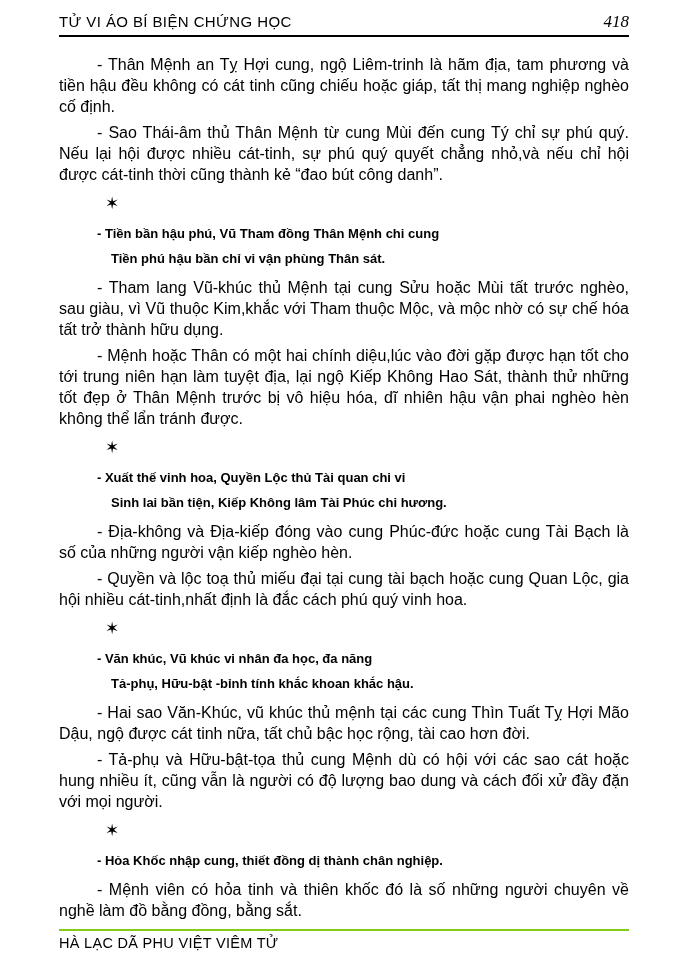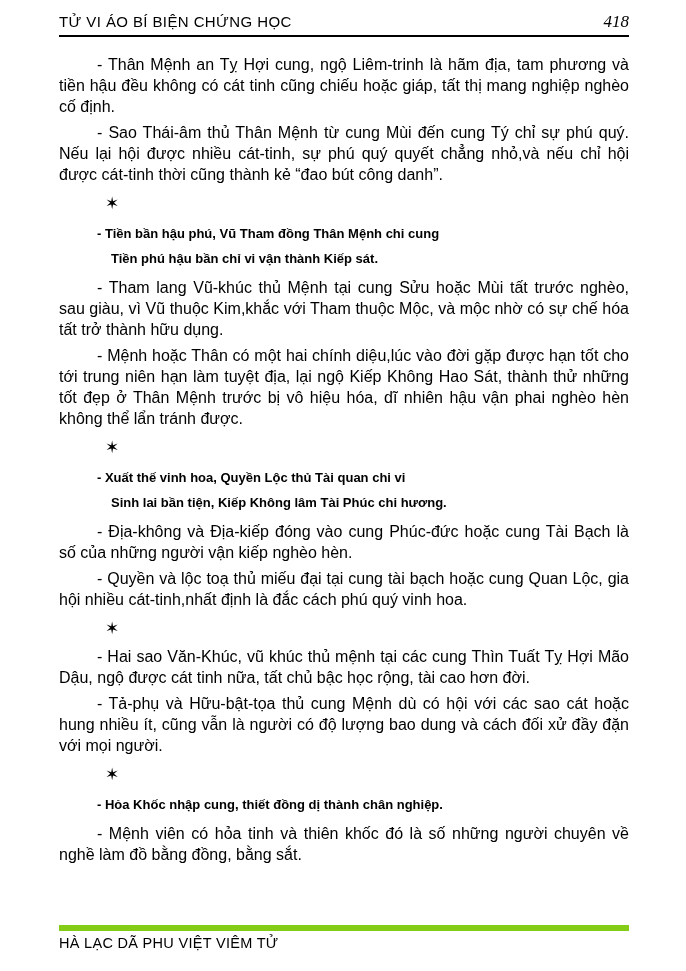--- a/index.html
+++ b/index.html
@@ -61,21 +61,21 @@
     padding-left: 38px;
   }
   .verse-line.cont {
     padding-left: 14px;
   }
   .page-footer {
     position: absolute;
     left: 59px;
     right: 57px;
     bottom: 20px;
-    border-top: 6px solid #84cc16;
+    border-top: 2px solid #84cc16;
     padding-top: 4px;
     font-size: 14.5px;
     letter-spacing: 0.3px;
     background: #ffffff;
   }
 </style>
 </head>
 <body>
 
 <div class="page">
@@ -84,32 +84,36 @@
     <span class="header-title">TỬ VI ÁO BÍ BIỆN CHỨNG HỌC</span>
     <span class="page-number">418</span>
   </div>
 
   <div class="content">
       <p class="para">- Thân Mệnh an Tỵ Hợi cung, ngộ Liêm-trinh là hãm địa, tam phương và tiền hậu đều không có cát tinh cũng chiếu hoặc giáp, tất thị mang nghiệp nghèo cố định.</p>
       <p class="para">- Sao Thái-âm thủ Thân Mệnh từ cung Mùi đến cung Tý chỉ sự phú quý. Nếu lại hội được nhiều cát-tinh, sự phú quý quyết chẳng nhỏ,và nếu chỉ hội được cát-tinh thời cũng thành kẻ “đao bút công danh”.</p>
       <div class="separator"><span class="star">✶</span></div>
       <div class="verse">
         <div class="verse-line">- Tiền bần hậu phú, Vũ Tham đồng Thân Mệnh chi cung</div>
-        <div class="verse-line cont">Tiền phú hậu bần chỉ vi vận thành Kiếp sát.</div>
+        <div class="verse-line cont">Tiền phú hậu bần chỉ vi vận phùng Thân sát.</div>
       </div>
       <p class="para">- Tham lang Vũ-khúc thủ Mệnh tại cung Sửu hoặc Mùi tất trước nghèo, sau giàu, vì Vũ thuộc Kim,khắc với Tham thuộc Mộc, và mộc nhờ có sự chế hóa tất trở thành hữu dụng.</p>
       <p class="para">- Mệnh hoặc Thân có một hai chính diệu,lúc vào đời gặp được hạn tốt cho tới trung niên hạn làm tuyệt địa, lại ngộ Kiếp Không Hao Sát, thành thử những tốt đẹp ở  Thân Mệnh trước bị vô hiệu hóa, dĩ nhiên hậu vận phai nghèo hèn không thể lẩn tránh được.</p>
       <div class="separator"><span class="star">✶</span></div>
       <div class="verse">
         <div class="verse-line">- Xuất thế vinh hoa, Quyền Lộc thủ Tài quan chi vi</div>
         <div class="verse-line cont">Sinh lai bần tiện, Kiếp Không lâm Tài Phúc chi hương.</div>
       </div>
       <p class="para">- Địa-không và Địa-kiếp đóng vào cung Phúc-đức hoặc cung Tài Bạch là số của những người vận kiếp nghèo hèn.</p>
       <p class="para">- Quyền và lộc toạ thủ miếu đại  tại cung tài bạch hoặc cung Quan Lộc, gia hội nhiều cát-tinh,nhất định là đắc cách phú quý vinh hoa.</p>
       <div class="separator"><span class="star">✶</span></div>
+      <div class="verse">
+        <div class="verse-line">- Văn khúc, Vũ khúc vi nhân đa học, đa năng</div>
+        <div class="verse-line cont">Tả-phụ, Hữu-bật -bỉnh tính khắc khoan khắc hậu.</div>
+      </div>
       <p class="para">- Hai sao Văn-Khúc, vũ khúc thủ mệnh tại các cung Thìn Tuất Tỵ Hợi Mão Dậu,  ngộ được cát tinh nữa, tất chủ bậc học rộng, tài cao hơn đời.</p>
       <p class="para">- Tả-phụ và Hữu-bật-tọa thủ cung Mệnh dù có hội với các sao cát hoặc hung nhiều ít, cũng vẫn là người có độ lượng bao dung và cách đối xử đầy đặn với mọi người.</p>
       <div class="separator"><span class="star">✶</span></div>
       <div class="verse">
         <div class="verse-line">- Hỏa Khốc nhập  cung, thiết đồng dị thành chân nghiệp.</div>
       </div>
       <p class="para">- Mệnh viên có hỏa tinh và thiên khốc đó là số những người chuyên về nghề làm đồ bằng đồng, bằng sắt.</p>
     </div>
 
   <div class="page-footer">

